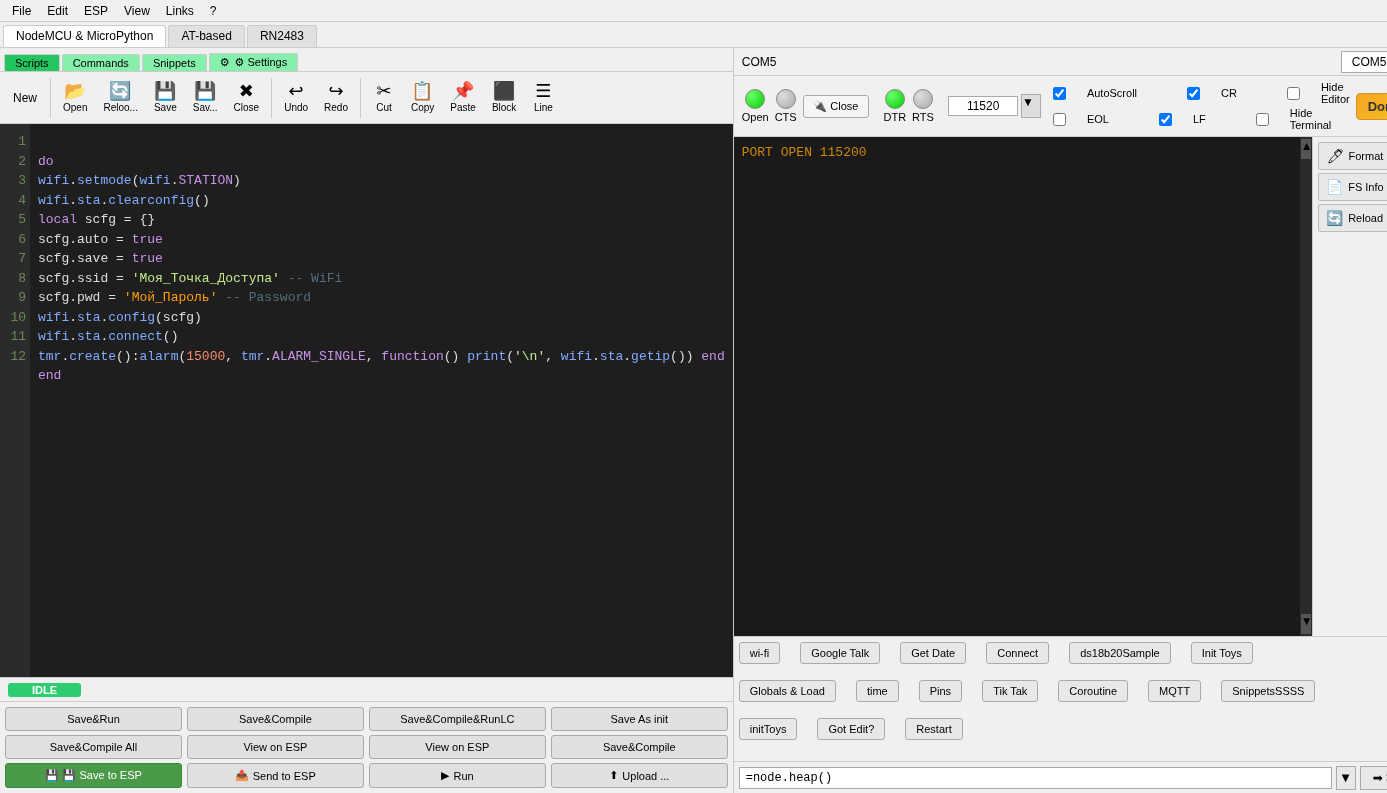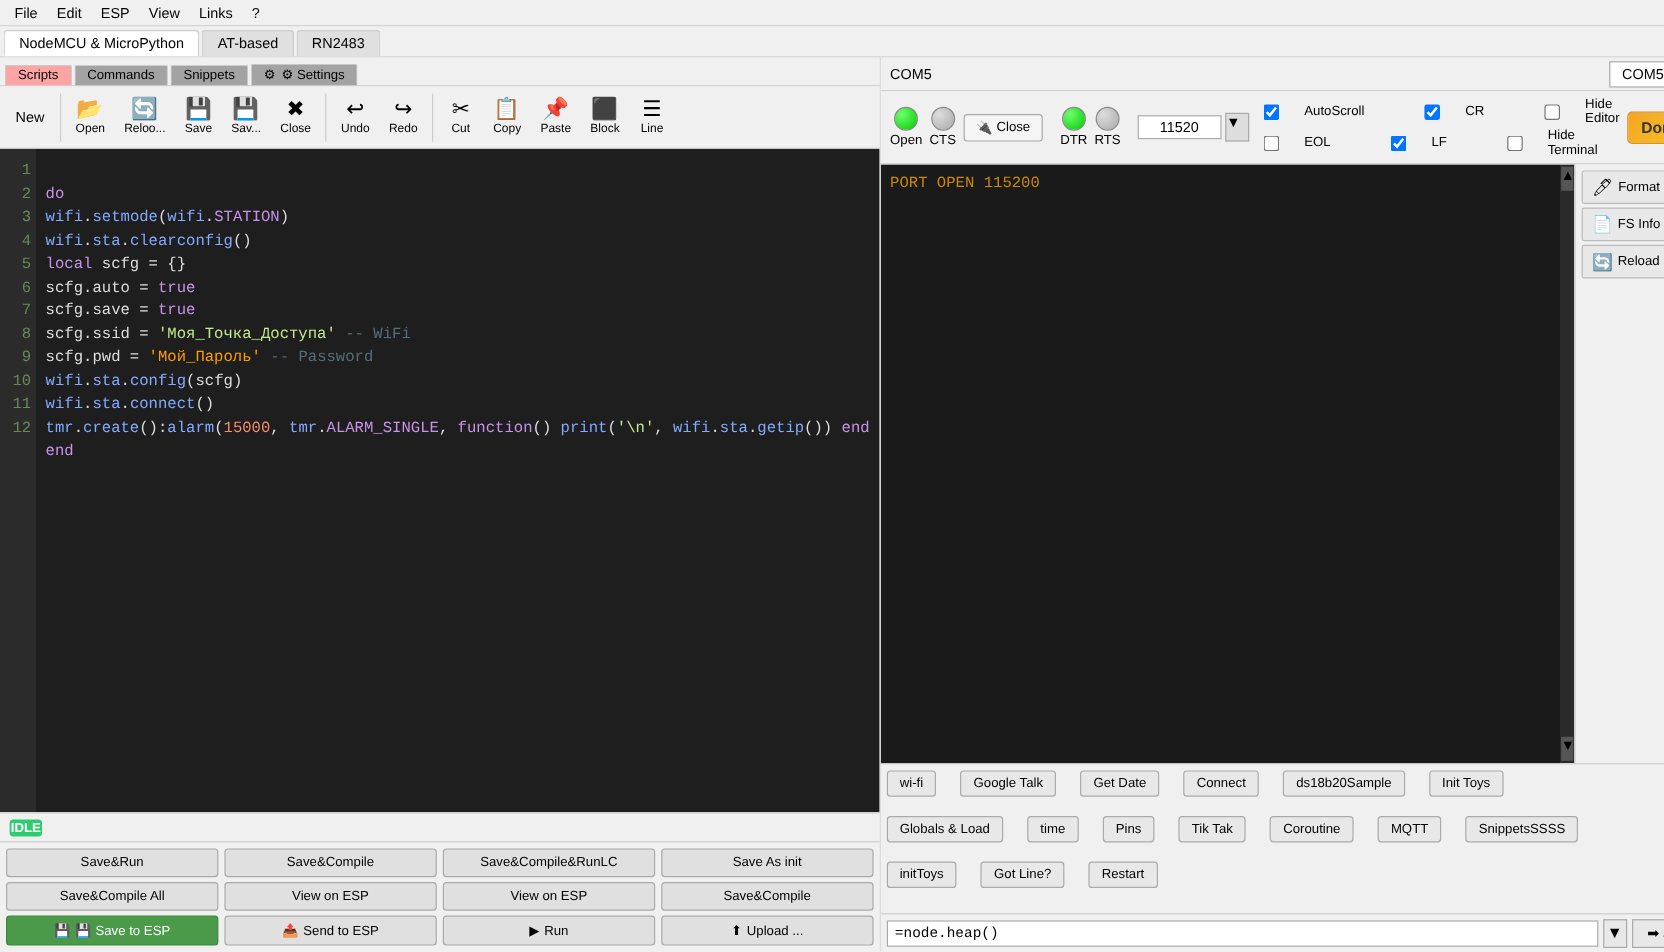--- a/index.html
+++ b/index.html
@@ -15,39 +15,39 @@
     .tab.active { background: #fff; border-bottom: 1px solid #fff; }
 
     
     .main-layout { display: flex; height: calc(793px - 22px - 26px); }
 
     
     .left-panel { width: 795px; display: flex; flex-direction: column; border-right: 1px solid #ccc; background: #f0f0f0; }
 
     
     .sub-tabs { display: flex; background: #f0f0f0; border-bottom: 1px solid #ccc; padding: 2px 4px 0; height: 24px; align-items: flex-end; }
-    .sub-tab { padding: 2px 10px; border: 1px solid #ccc; border-bottom: none; background: #a3a3a3; margin-right: 2px; cursor: pointer; font-size: 11px; border-radius: 2px 2px 0 0; }
-    .sub-tab.active { background: #fca5a5; }
+    .sub-tab { padding: 2px 10px; border: 1px solid #ccc; border-bottom: none; background: #86efac; margin-right: 2px; cursor: pointer; font-size: 11px; border-radius: 2px 2px 0 0; }
+    .sub-tab.active { background: #22c55e; }
     .sub-tab-settings { display: flex; align-items: center; gap: 3px; }
 
     
     .toolbar { display: flex; align-items: center; background: #f0f0f0; border-bottom: 1px solid #ccc; padding: 3px 5px; gap: 2px; height: 52px; }
     .toolbar-btn { display: flex; flex-direction: column; align-items: center; padding: 3px 6px; cursor: pointer; font-size: 10px; gap: 2px; border: 1px solid transparent; border-radius: 2px; min-width: 36px; }
     .toolbar-btn .icon { font-size: 18px; line-height: 1; }
     .toolbar-separator { width: 1px; background: #ccc; height: 40px; margin: 0 3px; }
     .new-label { font-size: 12px; padding: 3px 8px; cursor: pointer; }
 
     
     .editor-area { flex: 1; display: flex; overflow: hidden; }
     .line-numbers { background: #2b2b2b; color: #6a8759; padding: 8px 4px; font-family: 'Courier New', monospace; font-size: 13px; line-height: 1.5; text-align: right; min-width: 30px; user-select: none; }
     .code-content { flex: 1; background: #1e1e1e; color: #ddd; padding: 8px; font-family: 'Courier New', monospace; font-size: 13px; line-height: 1.5; overflow: auto; white-space: pre; }
 
     
     .status-bar { display: flex; align-items: center; background: #f0f0f0; border-top: 1px solid #ccc; padding: 2px 8px; height: 24px; }
-    .status-badge { background: #2ecc71; color: #fff; padding: 1px 1px; border-radius: 3px; font-size: 11px; font-weight: bold; }
+    .status-badge { background: #2ecc71; color: #fff; padding: 1px 24px; border-radius: 3px; font-size: 11px; font-weight: bold; }
 
     
     .bottom-buttons { background: #f0f0f0; border-top: 1px solid #ccc; padding: 5px; display: flex; flex-direction: column; gap: 4px; }
     .btn-row { display: flex; gap: 5px; }
     .btn { padding: 5px 10px; background: #e0e0e0; border: 1px solid #aaa; border-radius: 3px; cursor: pointer; font-size: 11px; flex: 1; text-align: center; }
     .btn-green { background: #4a9a4a; color: white; border-color: #3a8a3a; }
     .btn-special { display: flex; align-items: center; justify-content: center; gap: 4px; }
 
     
     .right-panel { flex: 1; display: flex; flex-direction: column; background: #f0f0f0; }
@@ -355,21 +355,21 @@
         <button class="quick-btn">Globals &amp; Load</button>
         <button class="quick-btn">time</button>
         <button class="quick-btn">Pins</button>
         <button class="quick-btn">Tik Tak</button>
         <button class="quick-btn">Coroutine</button>
         <button class="quick-btn">MQTT</button>
         <button class="quick-btn">SnippetsSSSS</button>
       </div>
       <div class="quick-row">
         <button class="quick-btn">initToys</button>
-        <button class="quick-btn">Got Line?</button>
+        <button class="quick-btn">Got Edit?</button>
         <button class="quick-btn">Restart</button>
       </div>
     </div>
 
     <div class="cmd-input-row">
       <input type="text" class="cmd-input" value="=node.heap()" style="">
       <div style="display:flex; align-items:center; gap:2px;">
         <button style="width:20px; height:24px; padding:0; border:1px solid #aaa; background:#e8e8e8; cursor:pointer;">▼</button>
       </div>
       <button class="send-btn">

